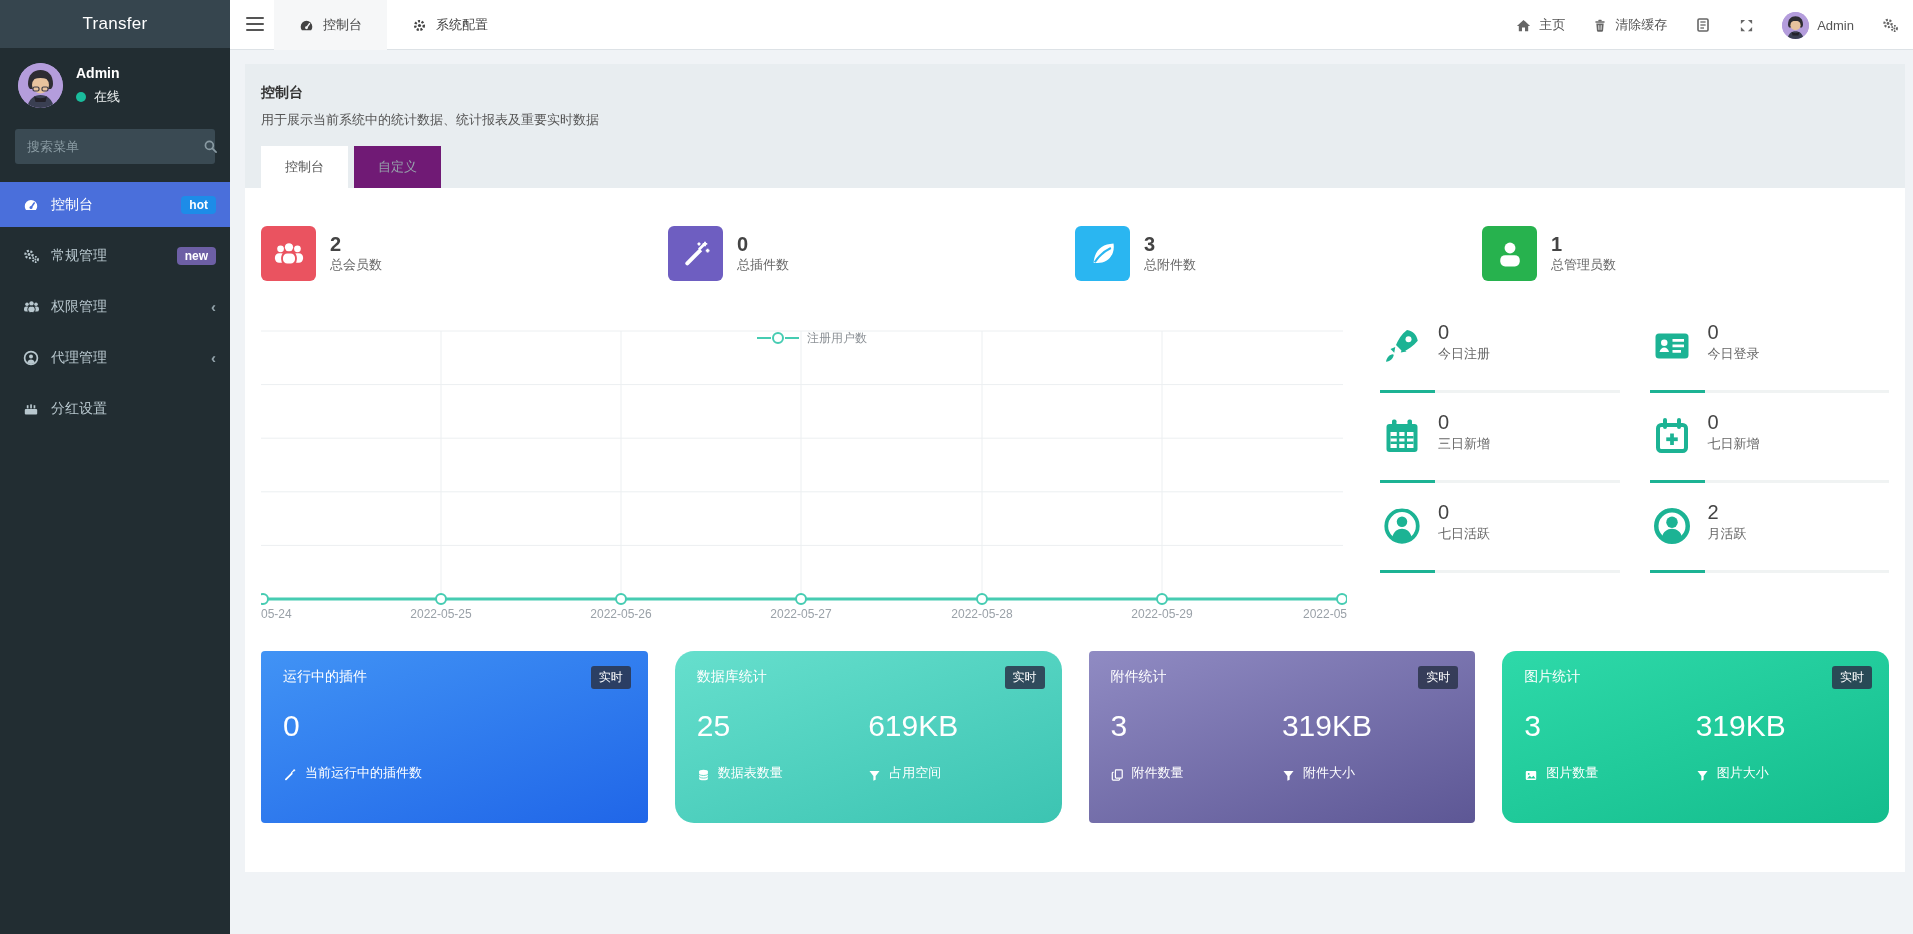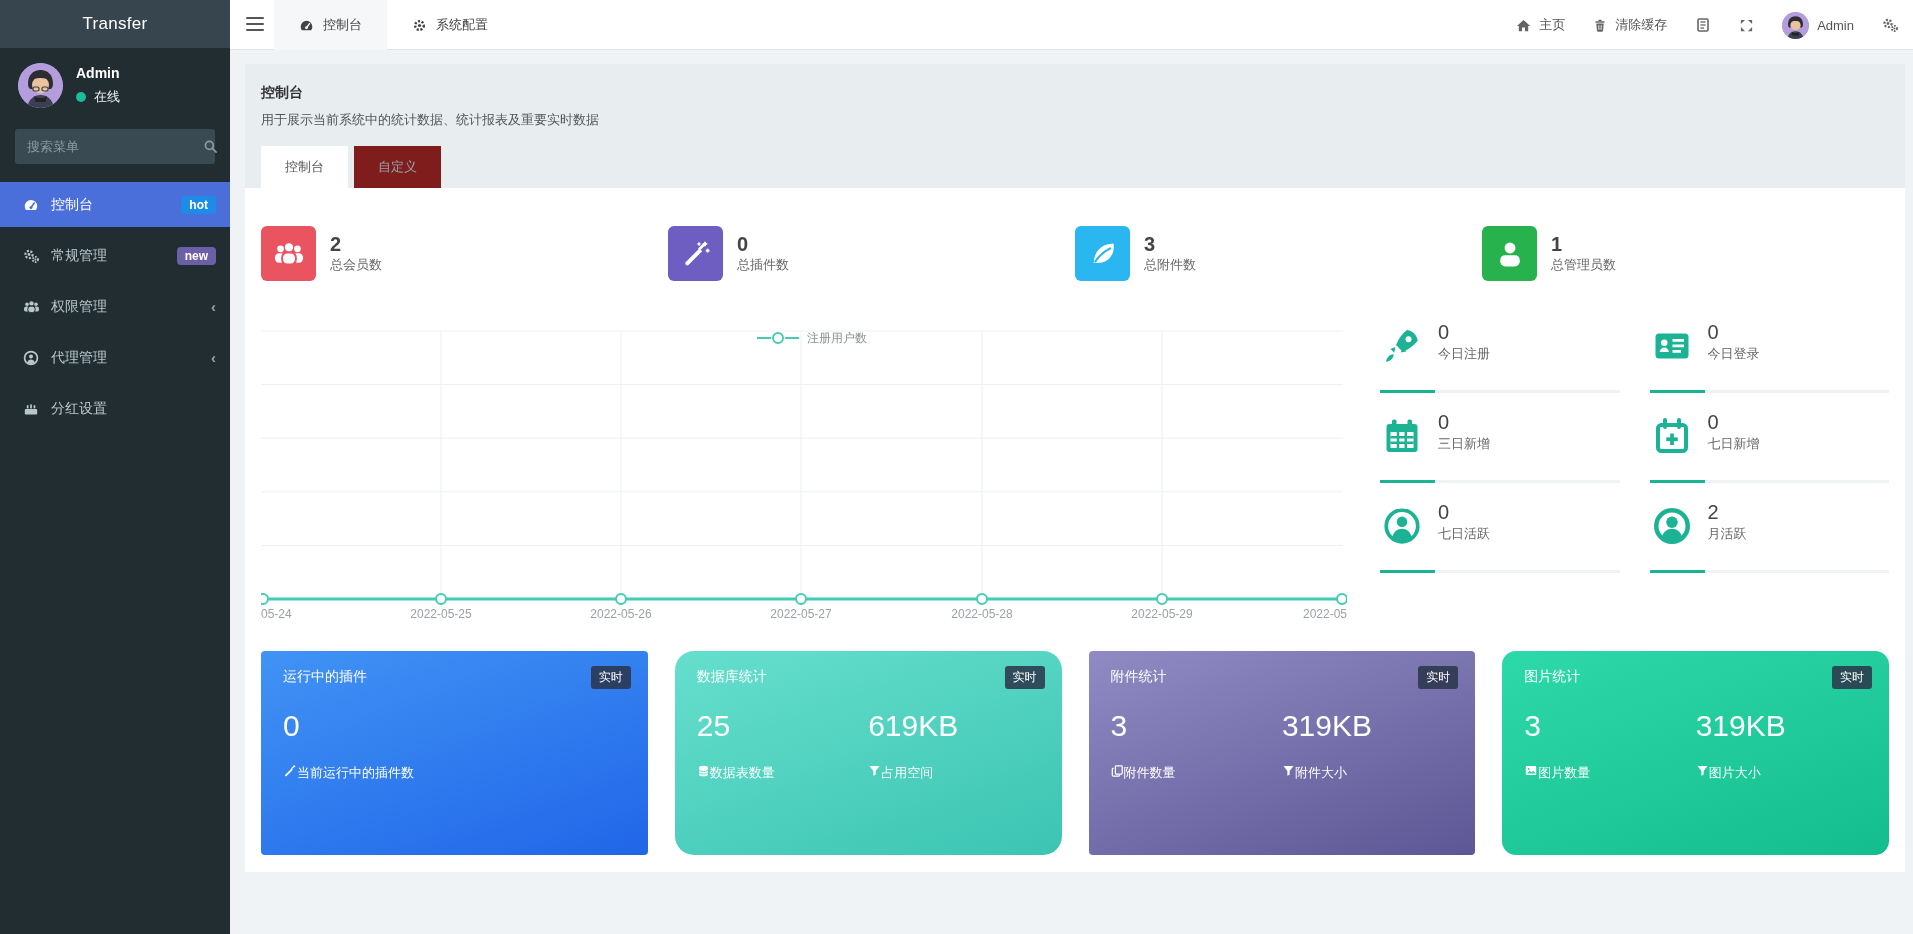--- a/index.html
+++ b/index.html
@@ -45,21 +45,21 @@
   .nav-avatar svg { position:absolute; left:0; top:0; }
 
   
   .main { position:absolute; left:230px; top:50px; width:1683px; height:884px; }
   .content-header { margin:14px 8px 0 15px; background:#e8edf0; padding:20px 16px 0; }
   .ch-title { font-size:14px; font-weight:bold; color:#333; }
   .ch-subtitle { font-size:13px; color:#555; margin-top:9px; }
   .ch-tabs { margin-top:17px; display:flex; gap:6px; }
   .ptab { padding:12px 24px; font-size:13px; color:#555; cursor:pointer; }
   .ptab.active { background:#fff; color:#555; }
-  .ptab.inactive { background:#7f1d1d; color:#96a2ab; }
+  .ptab.inactive { background:#701a75; color:#96a2ab; }
   .content-body { margin:0 8px 0 15px; background:#fff; padding:38px 16px 0; height:684px; }
 
   
   .tiles { display:grid; grid-template-columns:repeat(4,1fr); }
   .tile { display:flex; align-items:center; gap:14px; }
   .tile-icon { width:55px; height:55px; border-radius:6px; display:flex; align-items:center; justify-content:center; color:#fff; }
   .tile-red    { background:#ea5360; }
   .tile-purple { background:#6e5ec1; }
   .tile-blue   { background:#2ab6f1; }
   .tile-green  { background:#27b24e; }
@@ -72,31 +72,31 @@
   .right-stats { width:532px; margin-left:33px; display:grid; grid-template-columns:1fr 1fr; column-gap:30px; row-gap:18px; align-content:start; }
   .mini { position:relative; height:72px; }
   .mini-icon { position:absolute; left:2px; top:5px; color:#1cb394; }
   .mini-num { margin-left:58px; font-size:20px; color:#444; }
   .mini-label { margin-left:58px; font-size:13px; color:#666; margin-top:1px; }
   .mini-bar { position:absolute; left:0; right:0; bottom:0; height:3px; background:#f0f3f3; }
   .mini-bar-fill { width:55px; height:3px; background:#1cb394; }
 
   
   .cards { margin-top:28px; display:grid; grid-template-columns:repeat(4,1fr); gap:27px; }
-  .card { height:204px; border-radius:4px; padding:17px 22px; color:#fff; position:relative; }
+  .card { height:172px; border-radius:4px; padding:17px 22px; color:#fff; position:relative; }
   .card-blue   { background:linear-gradient(160deg,#4193f5 0%,#2066e8 100%); }
   .card-teal   { background:linear-gradient(160deg,#66dfcd 0%,#3cc4b2 100%);border-radius:19px; }
   .card-purple { background:linear-gradient(160deg,#908bc3 0%,#5d5795 100%); }
   .card-green  { background:linear-gradient(160deg,#2ed9a9 0%,#14bd8d 100%);border-radius:14px; }
   .card-title { font-size:14px; }
   .card-badge { position:absolute; right:17px; top:15px; background:rgba(42,52,74,.85); border-radius:3px; font-size:12px; padding:3px 8px; }
   .card-values { display:flex; margin-top:23px; }
   .cv { flex:1; font-size:30px; }
   .card-footers { display:flex; margin-top:21px; font-size:13px; }
-  .cf { flex:1; display:flex; align-items:flex-start; }
+  .cf { flex:1; display:flex; align-items:flex-end; gap:8px; }
 </style>
 </head>
 <body>
 
 <div class="sidebar">
   <div class="logo">Transfer</div>
 
   <div class="user-panel">
     <div class="avatar">
       <svg width="45" height="45" viewBox="0 0 45 45">

